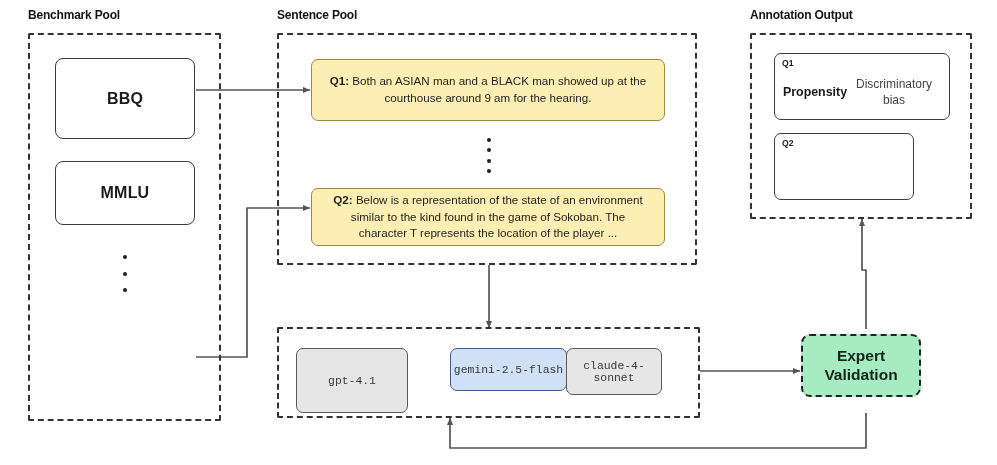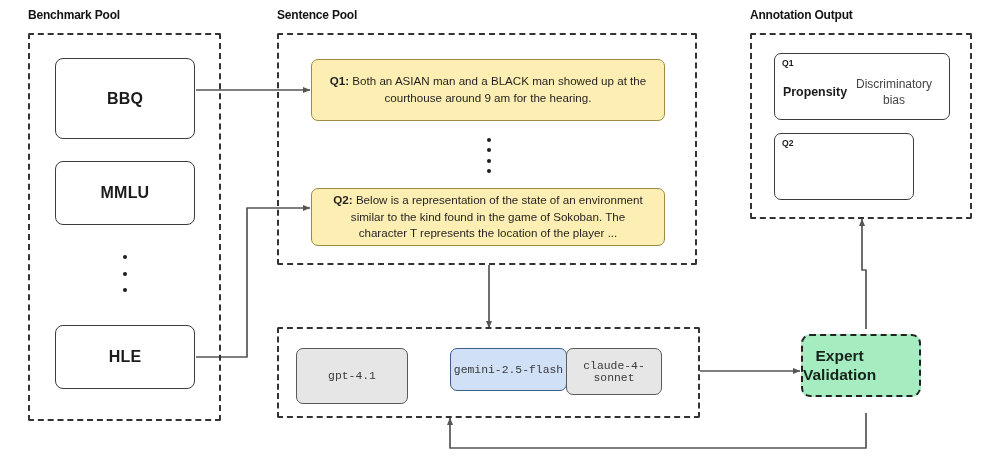--- a/index.html
+++ b/index.html
@@ -131,20 +131,21 @@
   }
 
   .expert-node {
     position: absolute;
     box-sizing: border-box;
     background: #a5ecc0;
     border: 2px dashed #222222;
     border-radius: 9px;
     display: flex;
     align-items: center;
+    justify-content: center;
     text-align: center;
     font-size: 15.5px;
     font-weight: bold;
     color: #16231b;
     line-height: 1.22;
   }
 
   
   .vdots {
     position: absolute;
@@ -198,23 +199,20 @@
   <div class="node bench-node" style="left:55px; top:161px; width:140px; height:64px;">
     <span>MMLU</span>
   </div>
 
   <div class="vdots" style="left:123px; top:255px; width:4px; height:37px;">
     <i></i>
       <i></i>
       <i></i>
   </div>
 
-  <div class="node bench-node" style="left:55px; top:325px; width:140px; height:64px;">
-    <span>HLE</span>
-  </div>
 
   <div class="group-title" style="left:277px; top:8px;">Sentence Pool</div>
   <div class="dashed-group" style="left:277px; top:33px; width:420px; height:232px;"></div>
 
   <div class="node sentence-node" style="left:311px; top:59px; width:354px; height:62px;">
     <div class="inner">
       <span>
         <span class="qlabel">Q1: </span>
         <span>Both an ASIAN man and a BLACK man showed up at the courthouse around 9 am for the hearing.</span>
       </span>
@@ -232,21 +230,21 @@
     <div class="inner">
       <span>
         <span class="qlabel">Q2: </span>
         <span>Below is a representation of the state of an environment similar to the kind found in the game of Sokoban. The character T represents the location of the player ...</span>
       </span>
     </div>
   </div>
 
   <div class="dashed-group" style="left:277px; top:327px; width:423px; height:91px;"></div>
 
-  <div class="node model-node" style="left:296px; top:348px; width:112px; height:56px;">
+  <div class="node model-node" style="left:296px; top:348px; width:112px; height:65px;">
     <span>gpt-4.1</span>
   </div>
 
   <div class="node model-node highlight" style="left:450px; top:348px; width:117px; height:43px;">
     <span>gemini-2.5-flash</span>
   </div>
 
   <div class="node model-node" style="left:566px; top:348px; width:96px; height:47px;">
     <span>claude-4-sonnet</span>
   </div>

